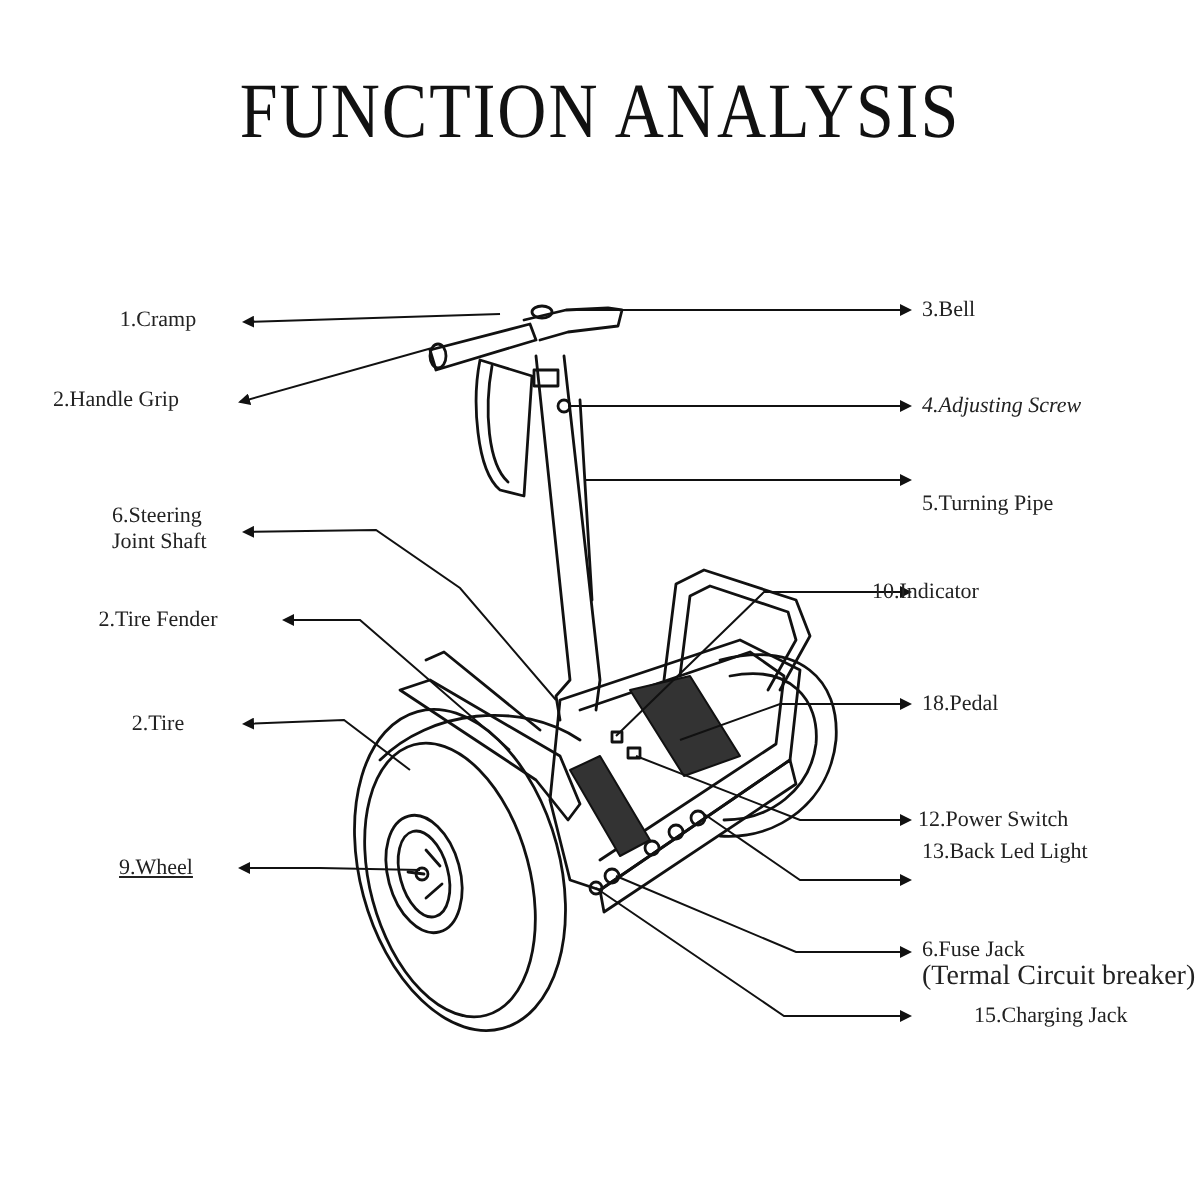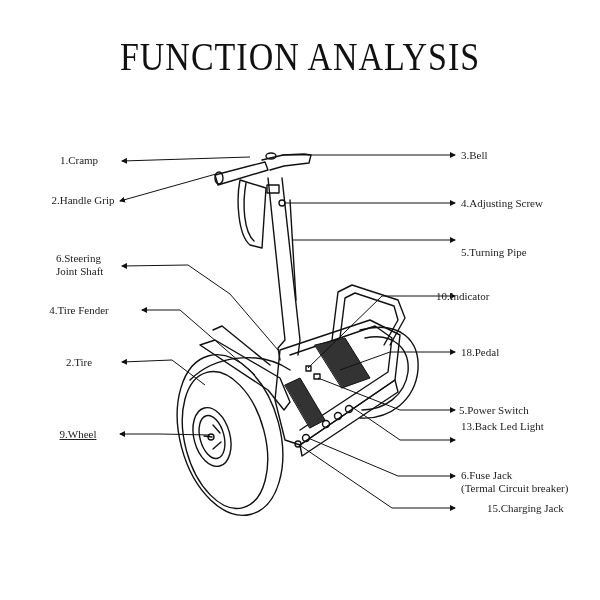--- a/index.html
+++ b/index.html
@@ -7,21 +7,21 @@
   .title {
     position: absolute; left: 0; top: 38px; width: 600px; text-align: center;
     font-family: "Liberation Serif", "DejaVu Serif", serif; font-size: 34px;
     letter-spacing: 1px; color: #111; transform: scaleY(1.15);
   }
   .lbl {
     position: absolute; font-family: "Liberation Serif", "DejaVu Serif", serif;
     font-size: 11px; color: #222; white-space: nowrap; line-height: 13px;
   }
   .lbl.r { text-align: center; }
-  .sub { font-size: 11px; }
+  .sub { font-size: 14px; }
   svg { position: absolute; left: 0; top: 0; }
 </style>
 </head>
 <body>
 
 <div class="title">FUNCTION ANALYSIS</div>
 
 <svg width="600" height="600" viewBox="0 0 600 600">
   <defs>
     <marker id="ah" markerWidth="6" markerHeight="6" refX="5" refY="3" orient="auto">
@@ -92,32 +92,32 @@
     <path d="M308 368 L382 296 L455 296"></path>
     <path d="M340 370 L390 352 L455 352"></path>
     <path d="M318 378 L400 410 L455 410"></path>
     <path d="M352 407 L400 440 L455 440"></path>
     <path d="M308 438 L398 476 L455 476"></path>
     <path d="M298 444 L392 508 L455 508"></path>
   </g>
 </svg>
 
 <div class="lbl r" style="left:40px; top:154px; width:78px;">1.Cramp</div>
-<div class="lbl r" style="left:34px; top:194px; width:98px;">2.Handle Grip</div>
+<div class="lbl r" style="left:9px; top:194px; width:98px;">2.Handle Grip</div>
 <div class="lbl" style="left:461px; top:149px;">3.Bell</div>
-<div class="lbl" style="left:461px; top:197px;">4.Adjusting Screw</div>
+<div class="lbl" style="left:461px; top:197px;font-style:italic;">4.Adjusting Screw</div>
 <div class="lbl" style="left:461px; top:234px;margin-top:12px;">5.Turning Pipe</div>
 <div class="lbl" style="left:56px; top:252px;">
   <div>6.Steering</div>
   <div>Joint Shaft</div>
 </div>
-<div class="lbl r" style="left:20px; top:304px; width:118px;">4.Tire Fender</div>
+<div class="lbl r" style="left:20px; top:304px; width:118px;">2.Tire Fender</div>
 <div class="lbl r" style="left:40px; top:356px; width:78px;">2.Tire</div>
 <div class="lbl r" style="left:40px; top:428px; width:76px;text-decoration:underline;">9.Wheel</div>
 <div class="lbl" style="left:436px; top:290px;">10.Indicator</div>
 <div class="lbl" style="left:461px; top:346px;">18.Pedal</div>
-<div class="lbl" style="left:459px; top:404px;">5.Power Switch</div>
+<div class="lbl" style="left:459px; top:404px;">12.Power Switch</div>
 <div class="lbl" style="left:461px; top:420px;">13.Back Led Light</div>
 <div class="lbl" style="left:461px; top:469px;">
   <div>6.Fuse Jack</div>
   <div class="sub">(Termal Circuit breaker)</div>
 </div>
 <div class="lbl" style="left:461px; top:502px;margin-left:26px;">15.Charging Jack</div>
 
 </body></html>

